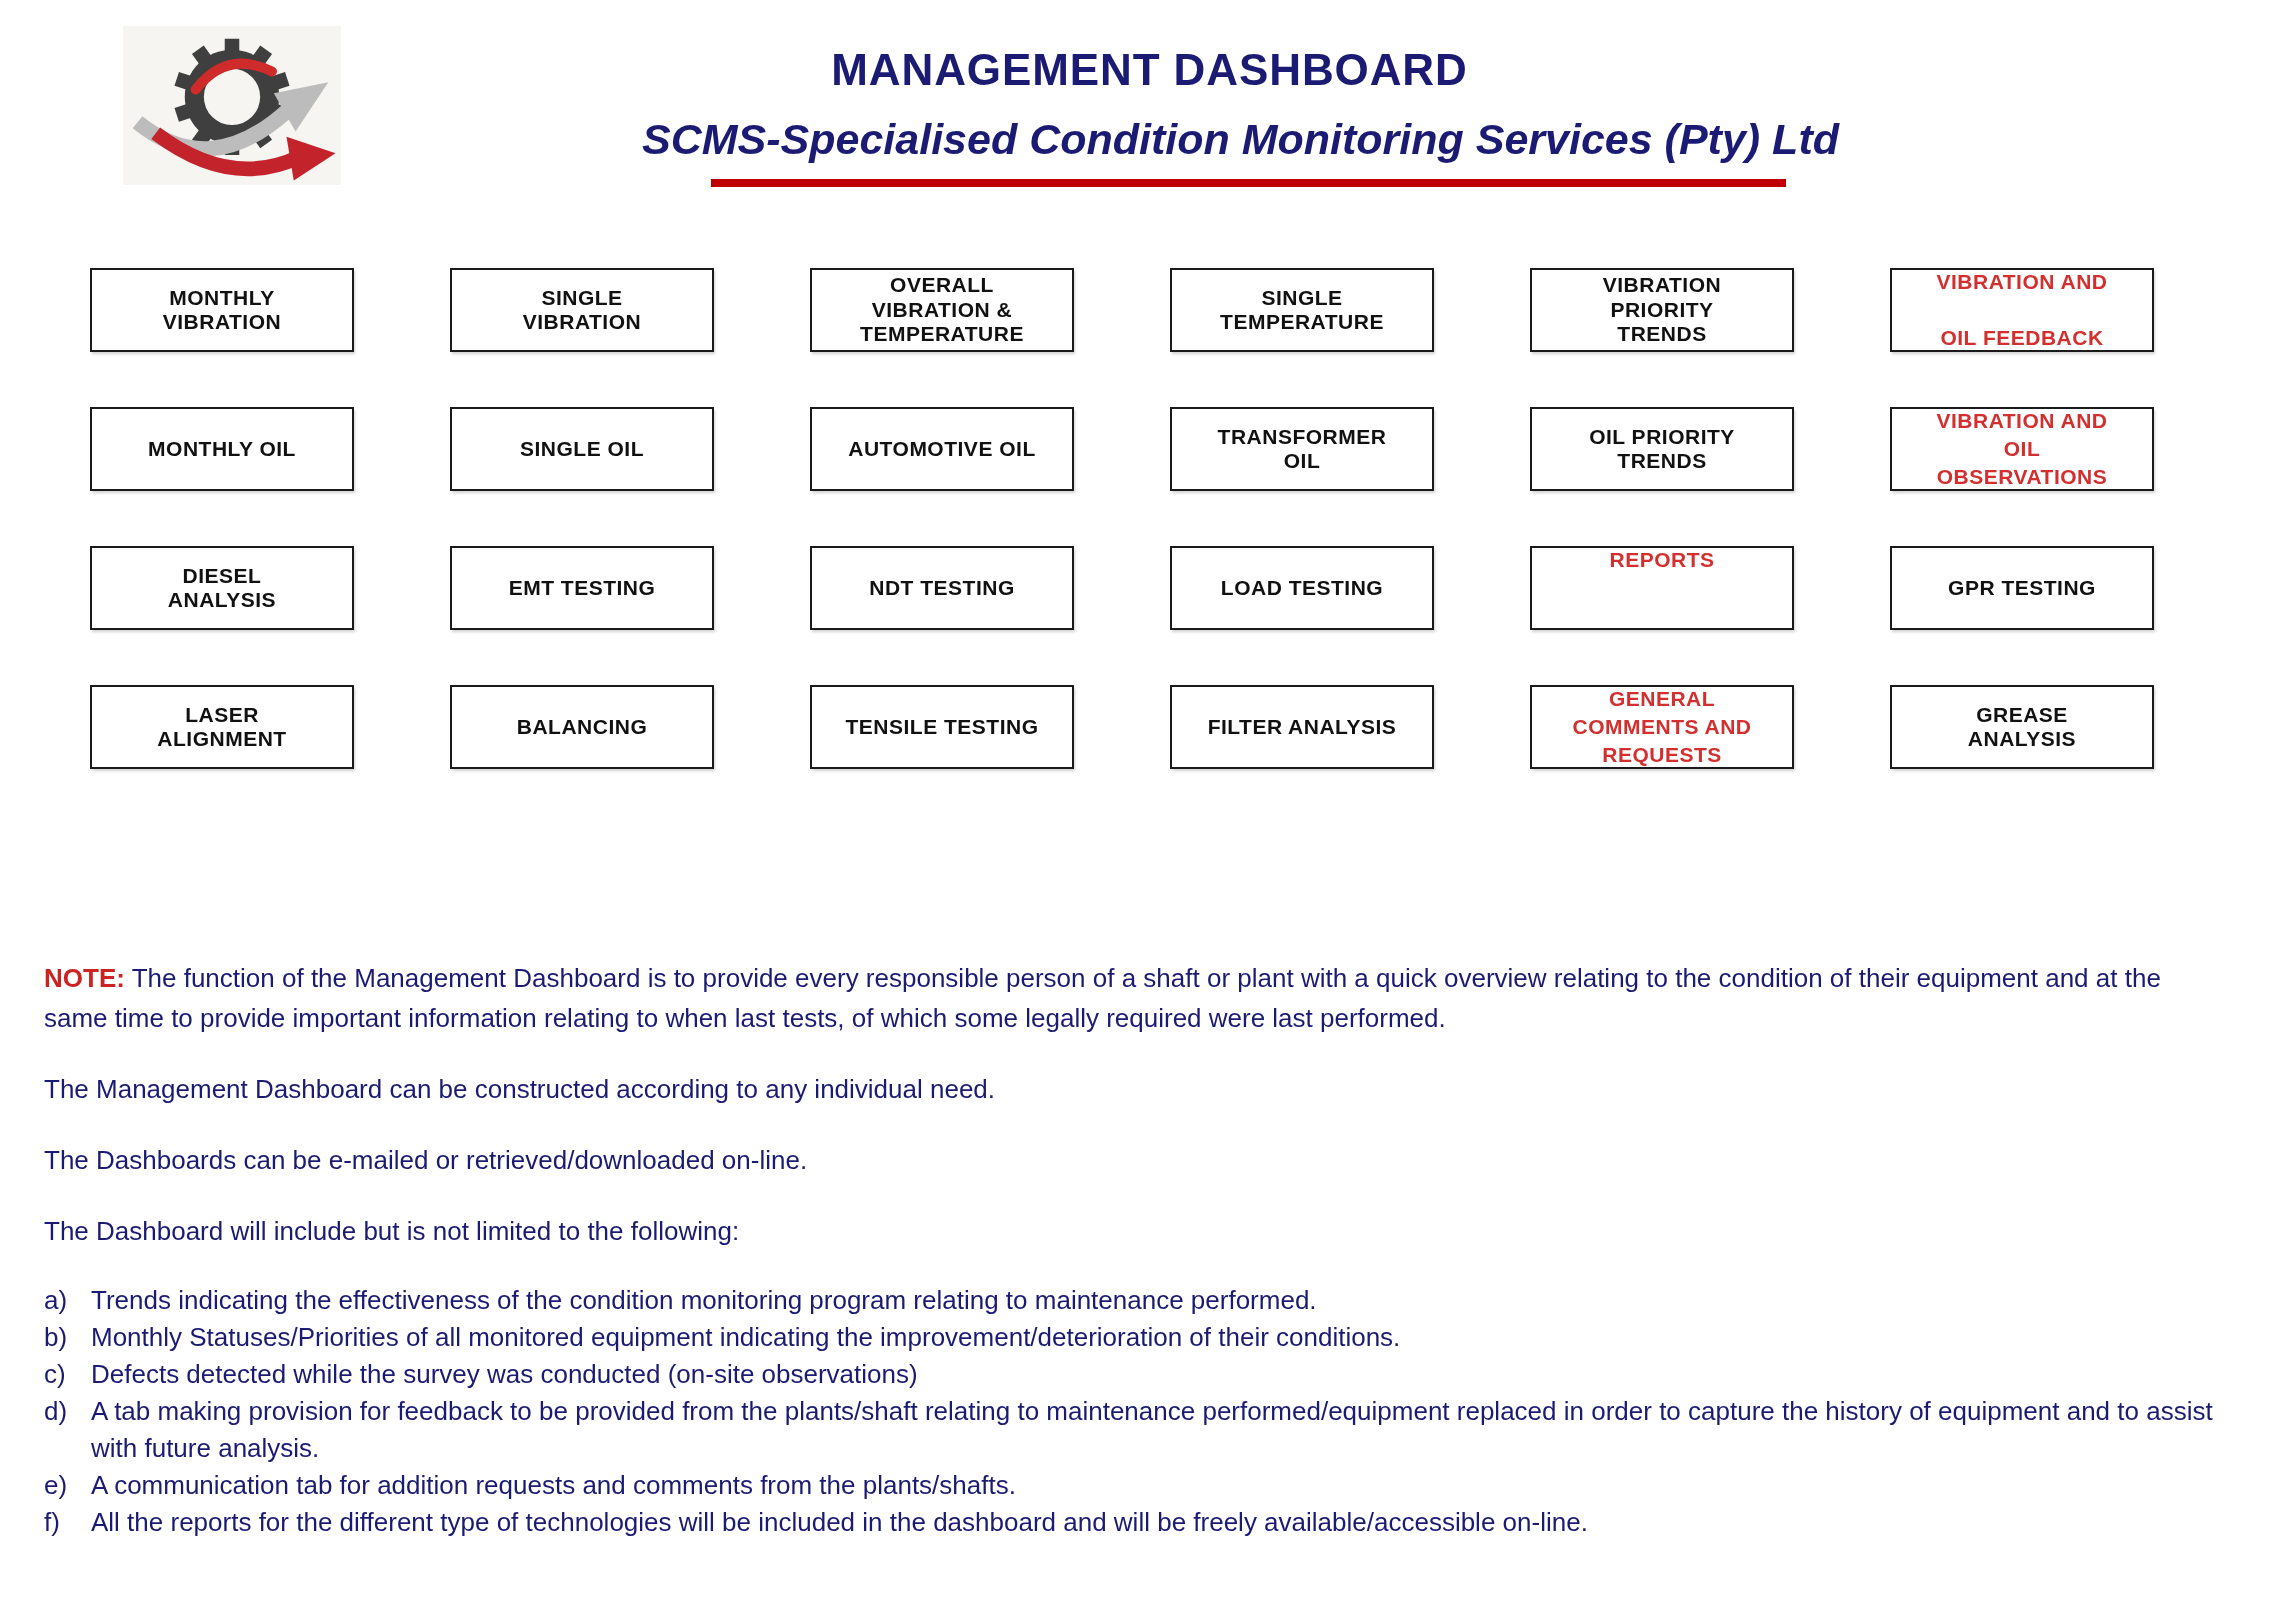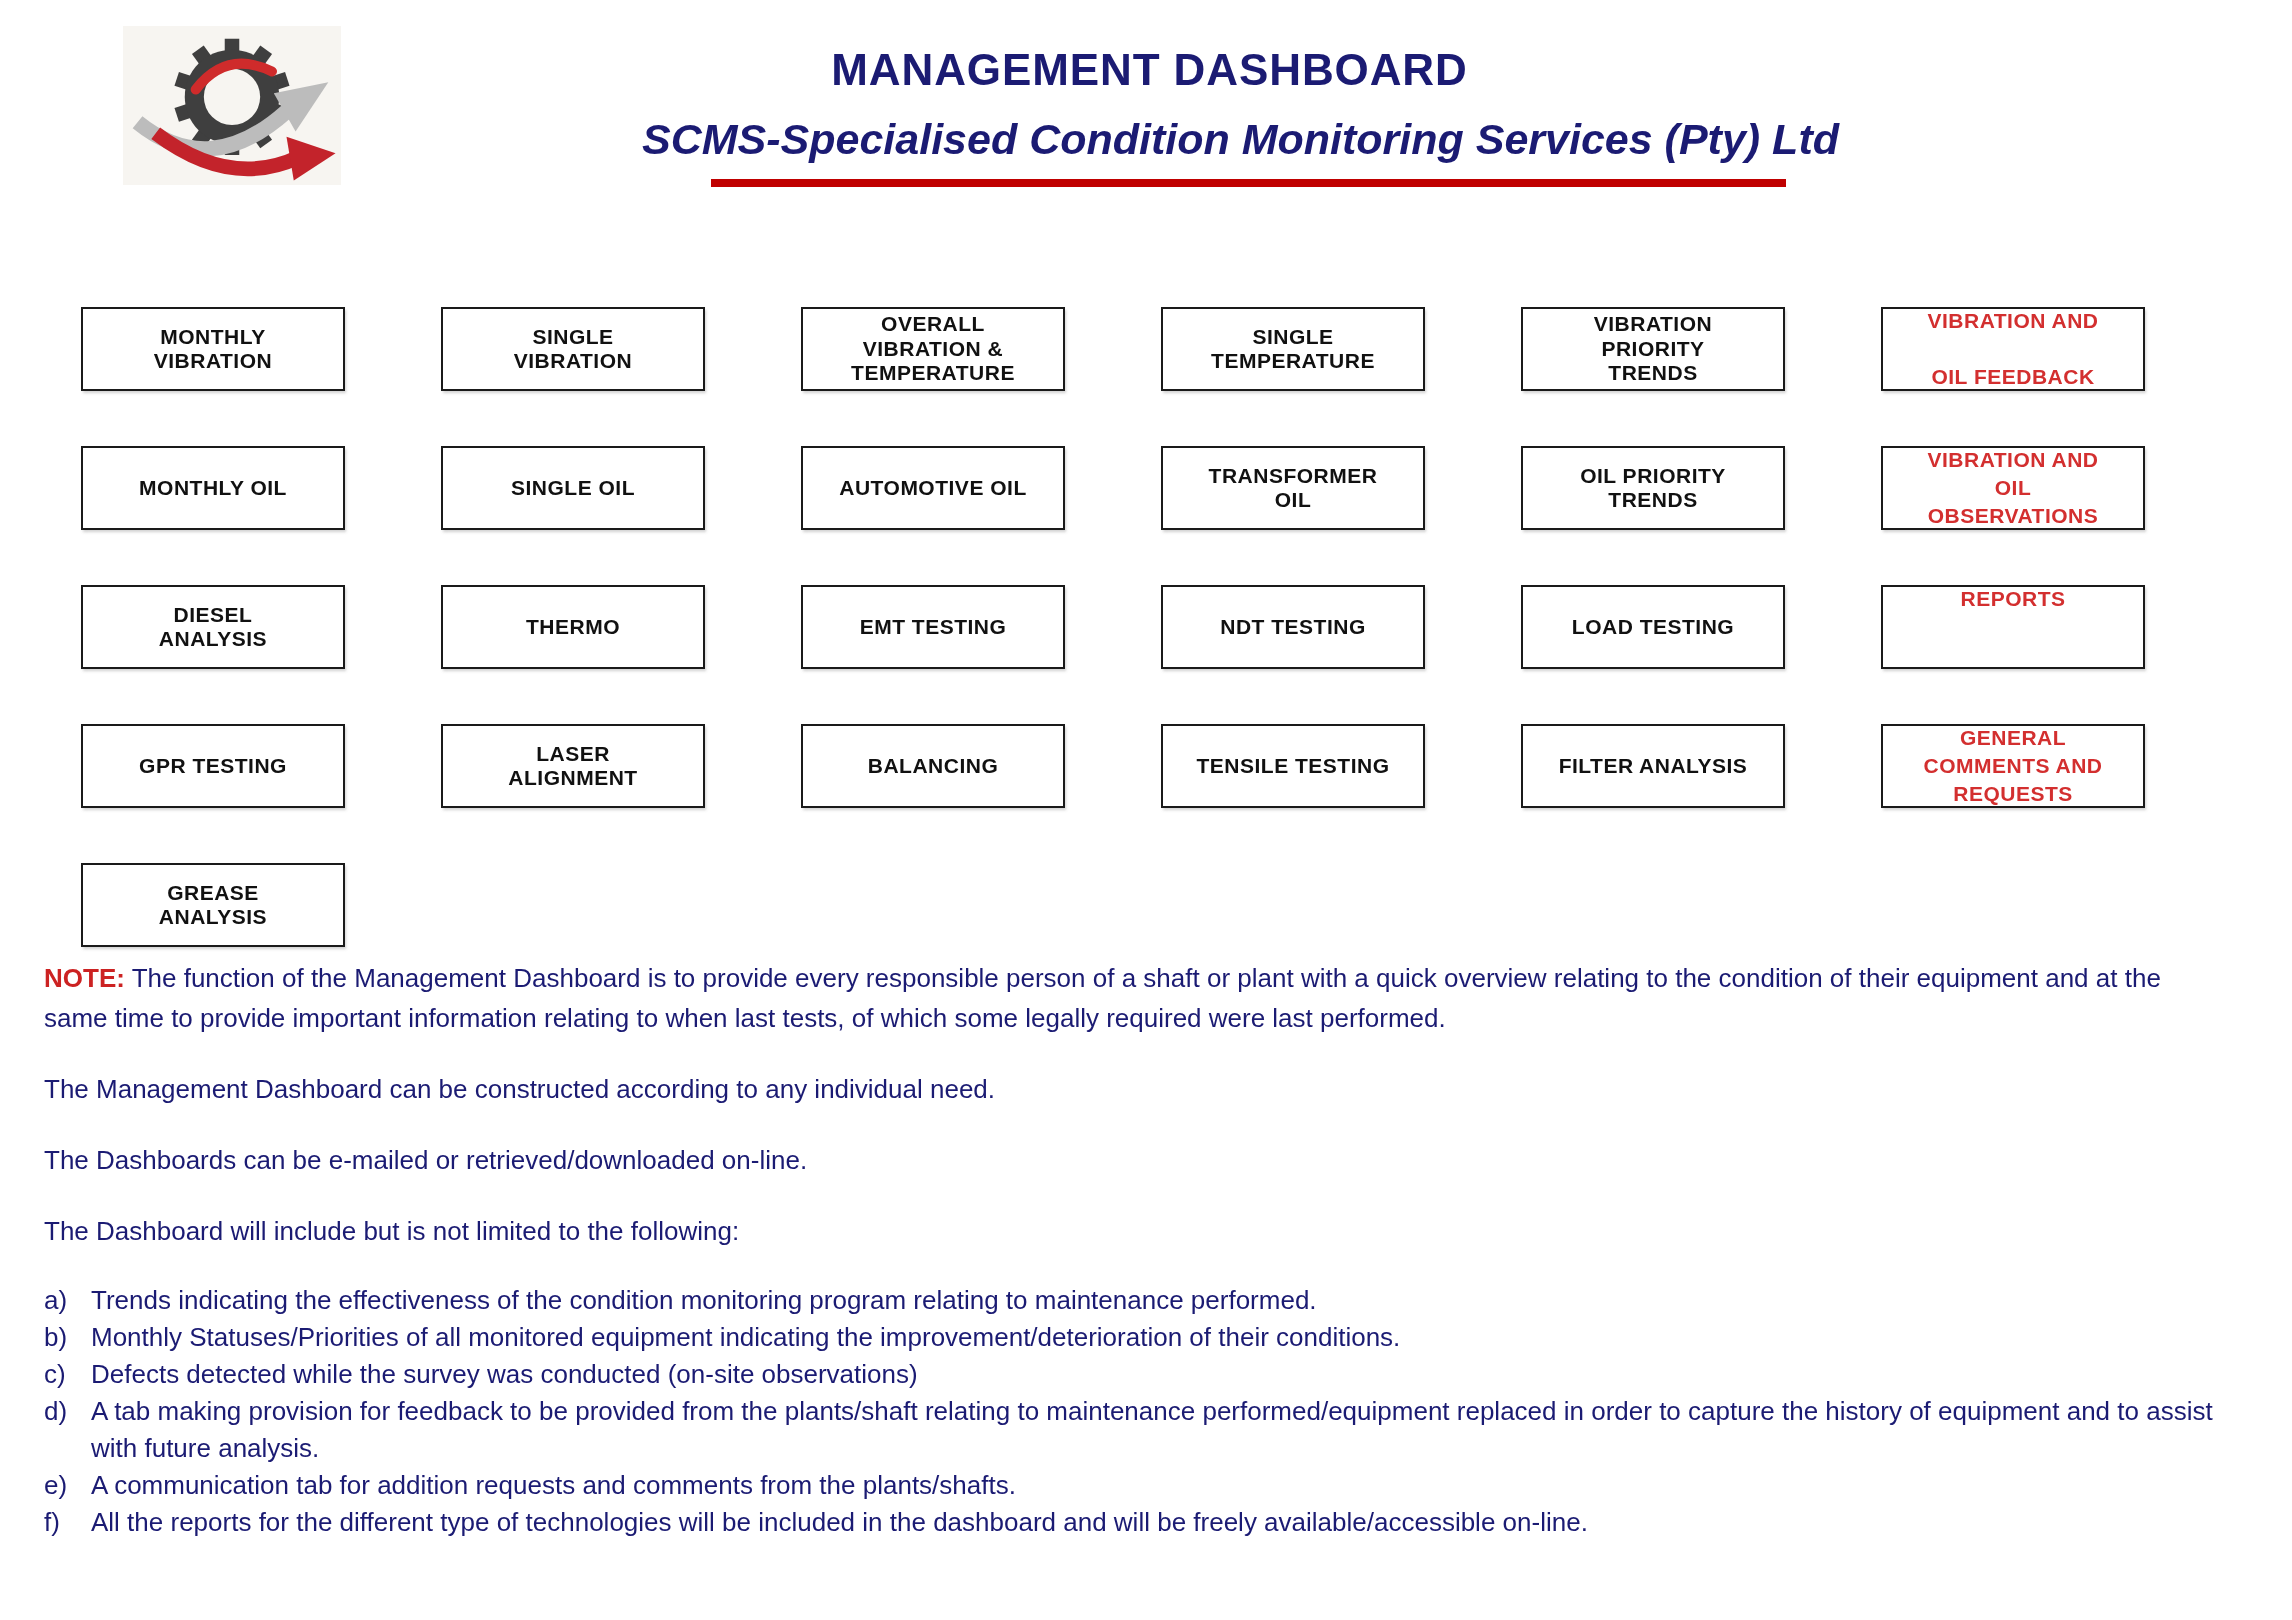--- a/index.html
+++ b/index.html
@@ -23,23 +23,23 @@
     position:absolute; left:636px; top:115px; width:1209px;
     text-align:center; font-size:43px; font-weight:bold; font-style:italic;
     color:var(--navy);
   }
   .red-underline {
     position:absolute; left:711px; top:179px; width:1075px; height:8.2px;
     background:var(--line-red);
   }
 
   .grid {
-    position:absolute; left:81px; top:268px;
+    position:absolute; left:90px; top:268px;
     display:grid; grid-template-columns:repeat(6,264px);
-    column-gap:96px; row-gap:55px;margin-top:39px;
+    column-gap:96px; row-gap:55px;
   }
   .btn {
     height:84px; background:#ffffff; border:2.7px solid #1a1a1a;
     display:flex; flex-direction:column; align-items:center; justify-content:center;
     text-align:center; font-weight:bold; font-size:21px; line-height:24.5px;
     color:#111111; letter-spacing:0.5px;
     box-shadow:1.8px 2.7px 2.7px rgba(120,120,120,0.35);
     cursor:pointer;
   }
   .btn.red { color:var(--btn-red);justify-content:space-between; }
@@ -140,23 +140,20 @@
       <div class="btn red">
         <div>VIBRATION AND</div>
         <div>OIL</div>
         <div>OBSERVATIONS</div>
       </div>
       <div class="btn">
         <div>DIESEL</div>
         <div>ANALYSIS</div>
       </div>
       <div class="btn">
-        <div>THERMO</div>
-      </div>
-      <div class="btn">
         <div>EMT TESTING</div>
       </div>
       <div class="btn">
         <div>NDT TESTING</div>
       </div>
       <div class="btn">
         <div>LOAD TESTING</div>
       </div>
       <div class="btn red">
         <div>REPORTS</div>

